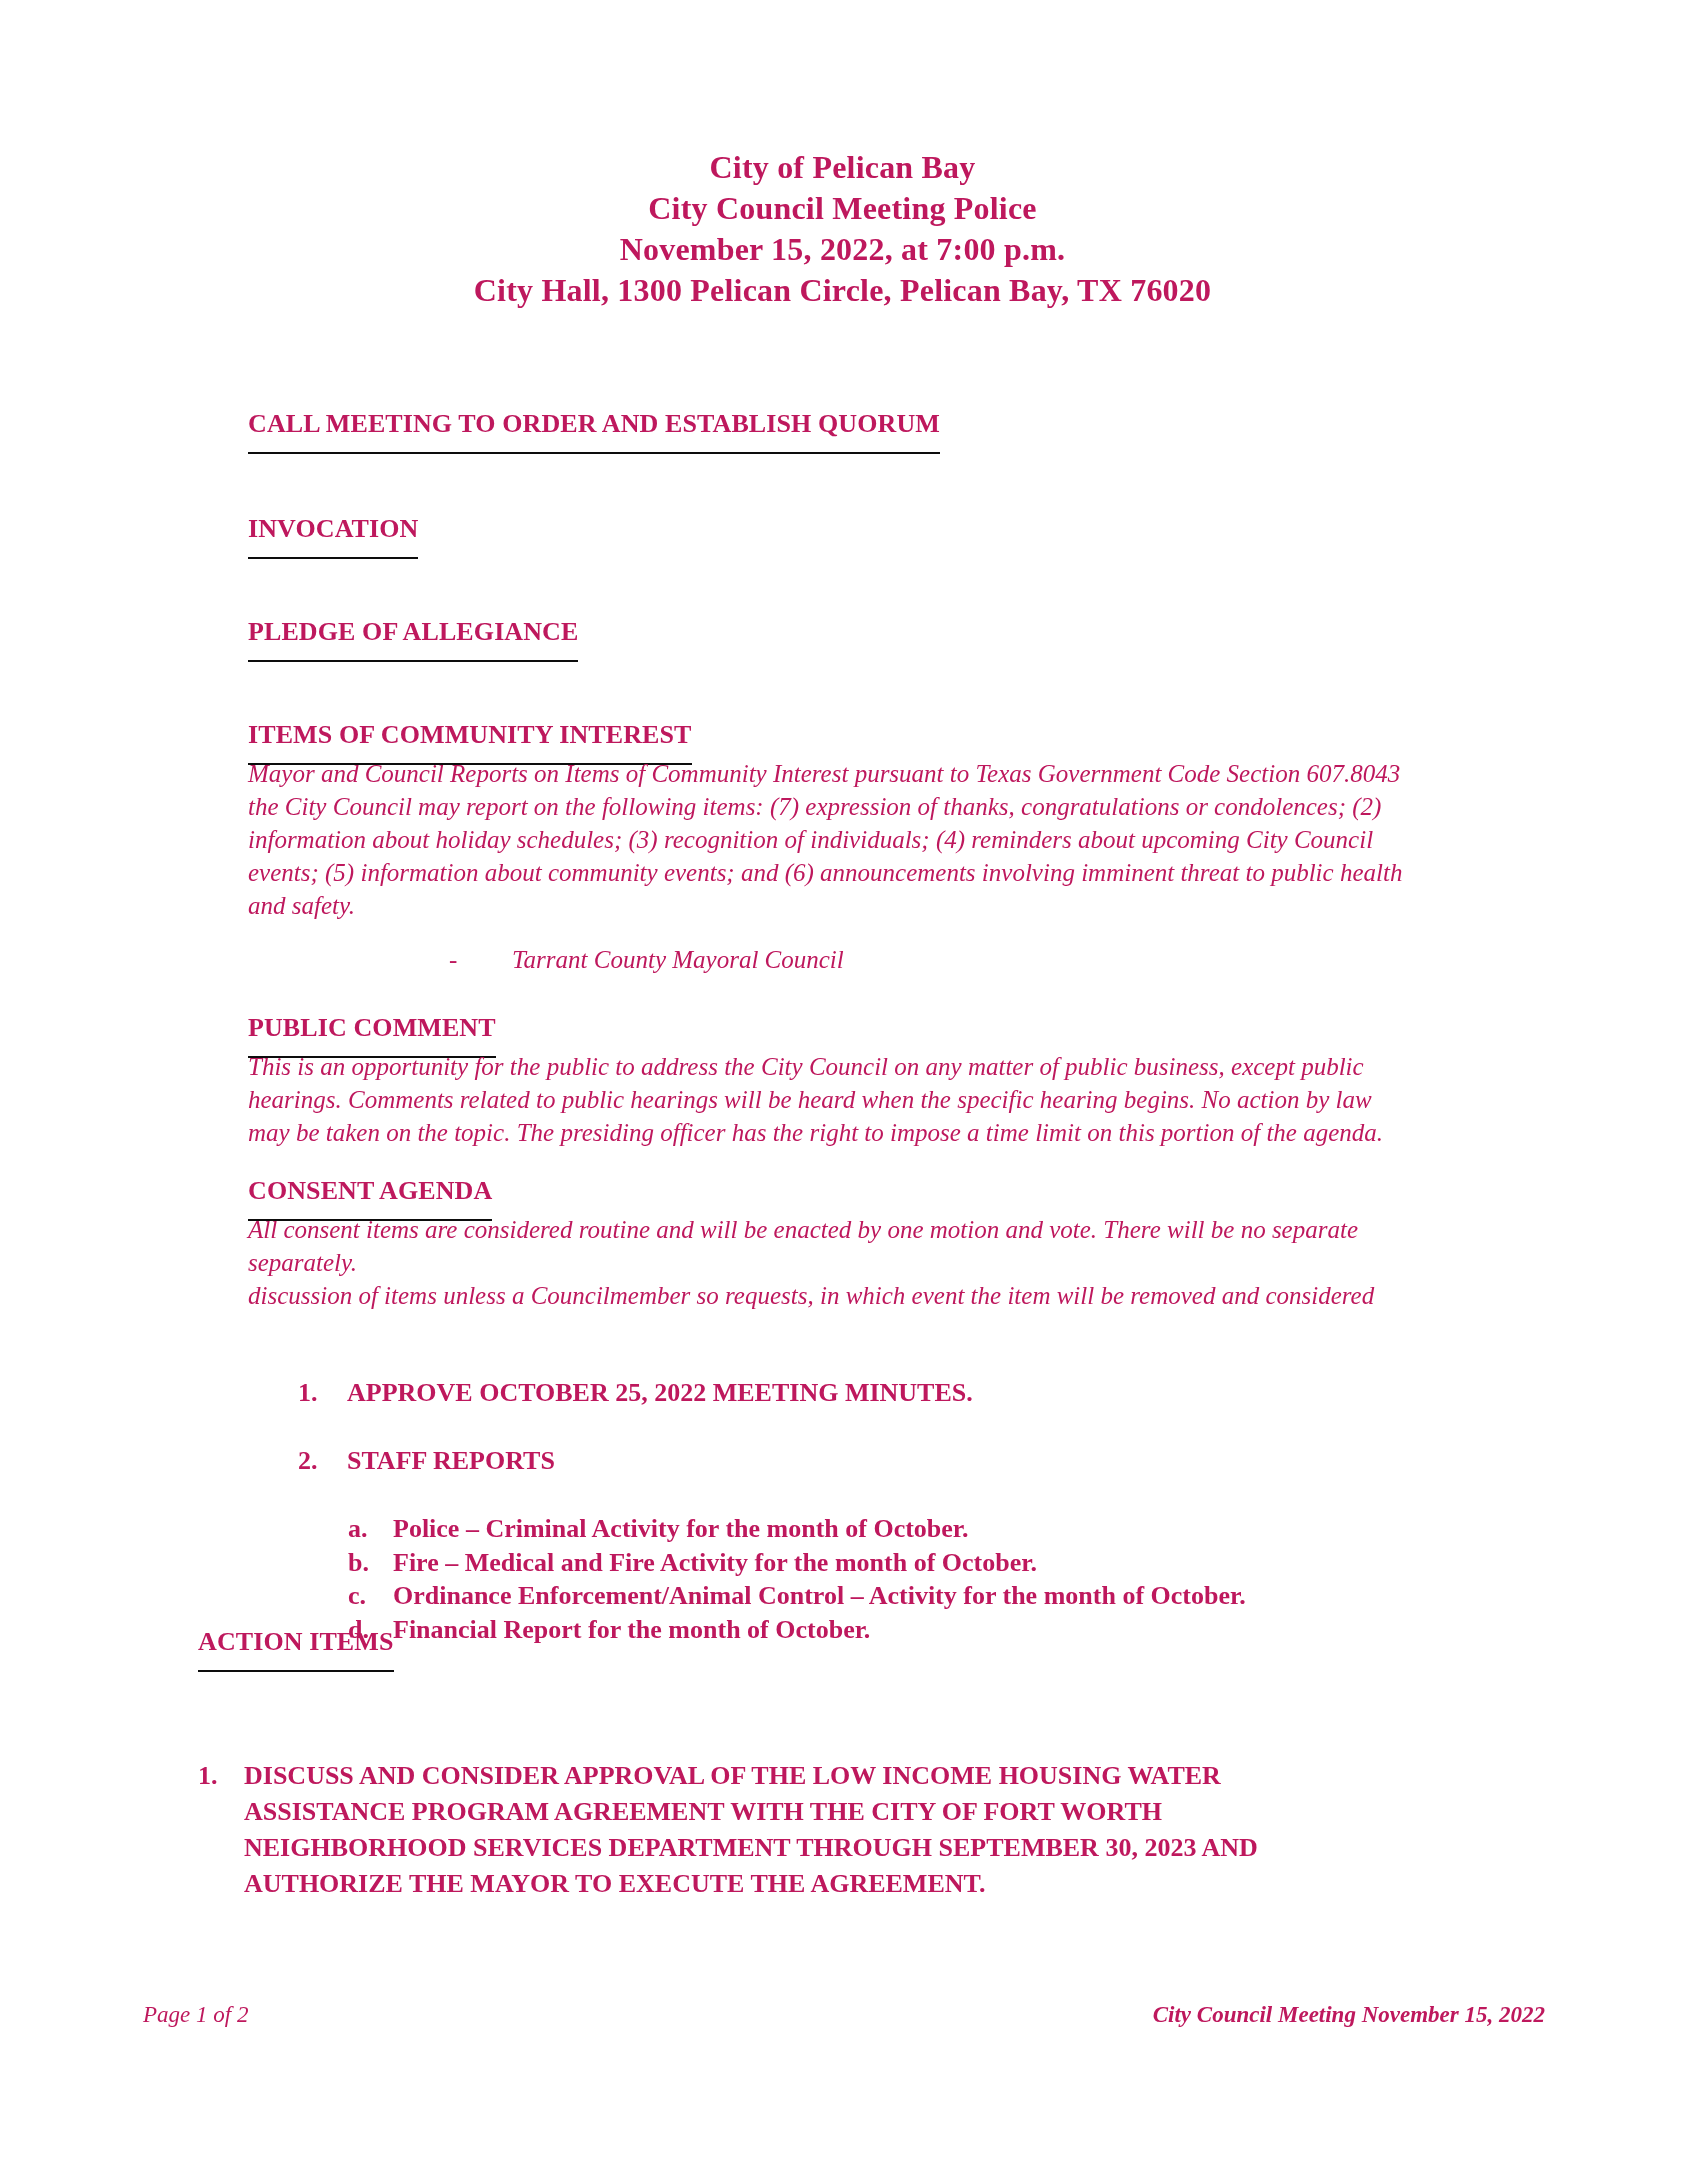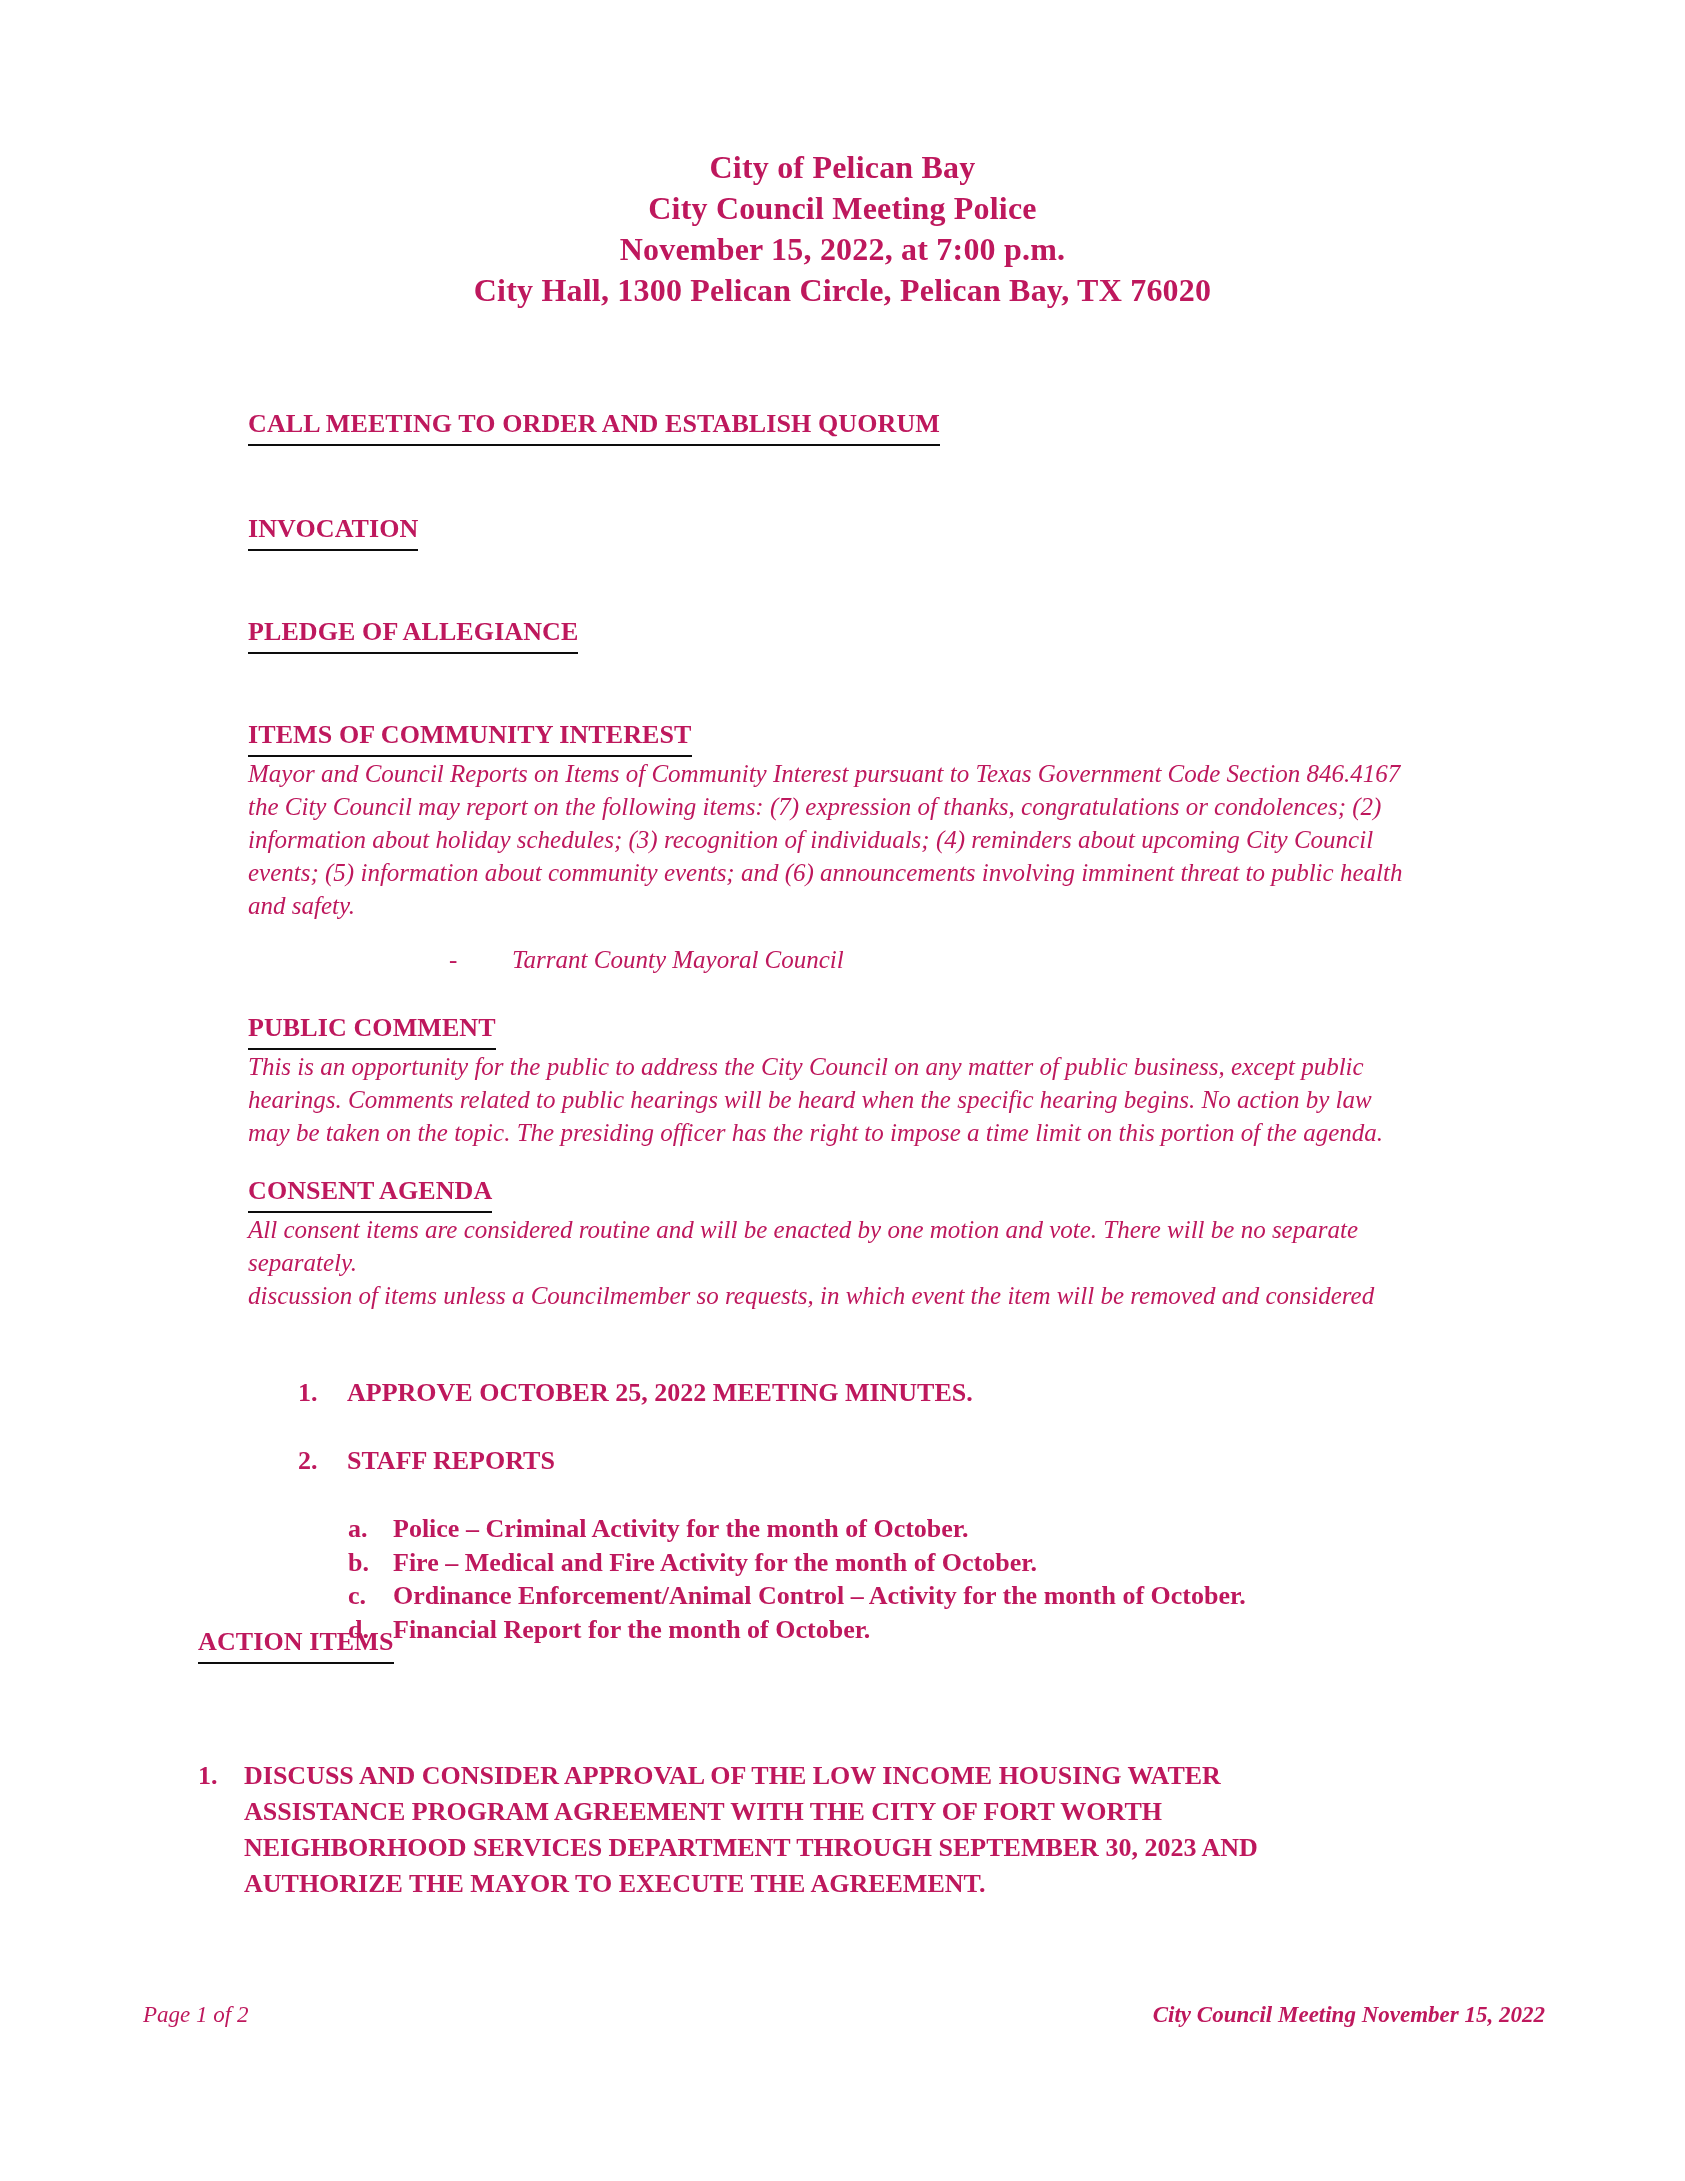--- a/index.html
+++ b/index.html
@@ -47,21 +47,21 @@
   
   .heading {
     position: absolute;
     font-size: 26px;
     font-weight: bold;
     letter-spacing: 0.1px;
     white-space: nowrap;
   }
   .heading .htxt {
     border-bottom: 2.2px solid #0d0d0d;
-    padding-bottom: 5px;
+    padding-bottom: 13px;
     display: inline-block;
   }
 
   
   .para {
     position: absolute;
     font-style: italic;
     font-size: 25px;
     line-height: 33px;
     text-align: left;
@@ -180,21 +180,21 @@
     </div>
 
     <div class="heading" style="left:248px; top:617px;">
       <span class="htxt">PLEDGE OF ALLEGIANCE</span>
     </div>
 
     <div class="heading" style="left:248px; top:720px;">
       <span class="htxt">ITEMS OF COMMUNITY INTEREST</span>
     </div>
     <div class="para" style="left:248px; top:757px; width:1277px;">
-      <p>Mayor and Council Reports on Items of Community Interest pursuant to Texas Government Code Section 846.4167</p>
+      <p>Mayor and Council Reports on Items of Community Interest pursuant to Texas Government Code Section 607.8043</p>
       <p>the City Council may report on the following items: (7) expression of thanks, congratulations or condolences; (2)</p>
       <p>information about holiday schedules; (3) recognition of individuals; (4) reminders about upcoming City Council</p>
       <p>events; (5) information about community events; and (6) announcements involving imminent threat to public health</p>
       <p>and safety.</p>
     </div>
 
     <div class="dash-item" style="left:449px; top:943px;">
       <span class="dash">-</span>
       <span>Tarrant County Mayoral Council</span>
     </div>

